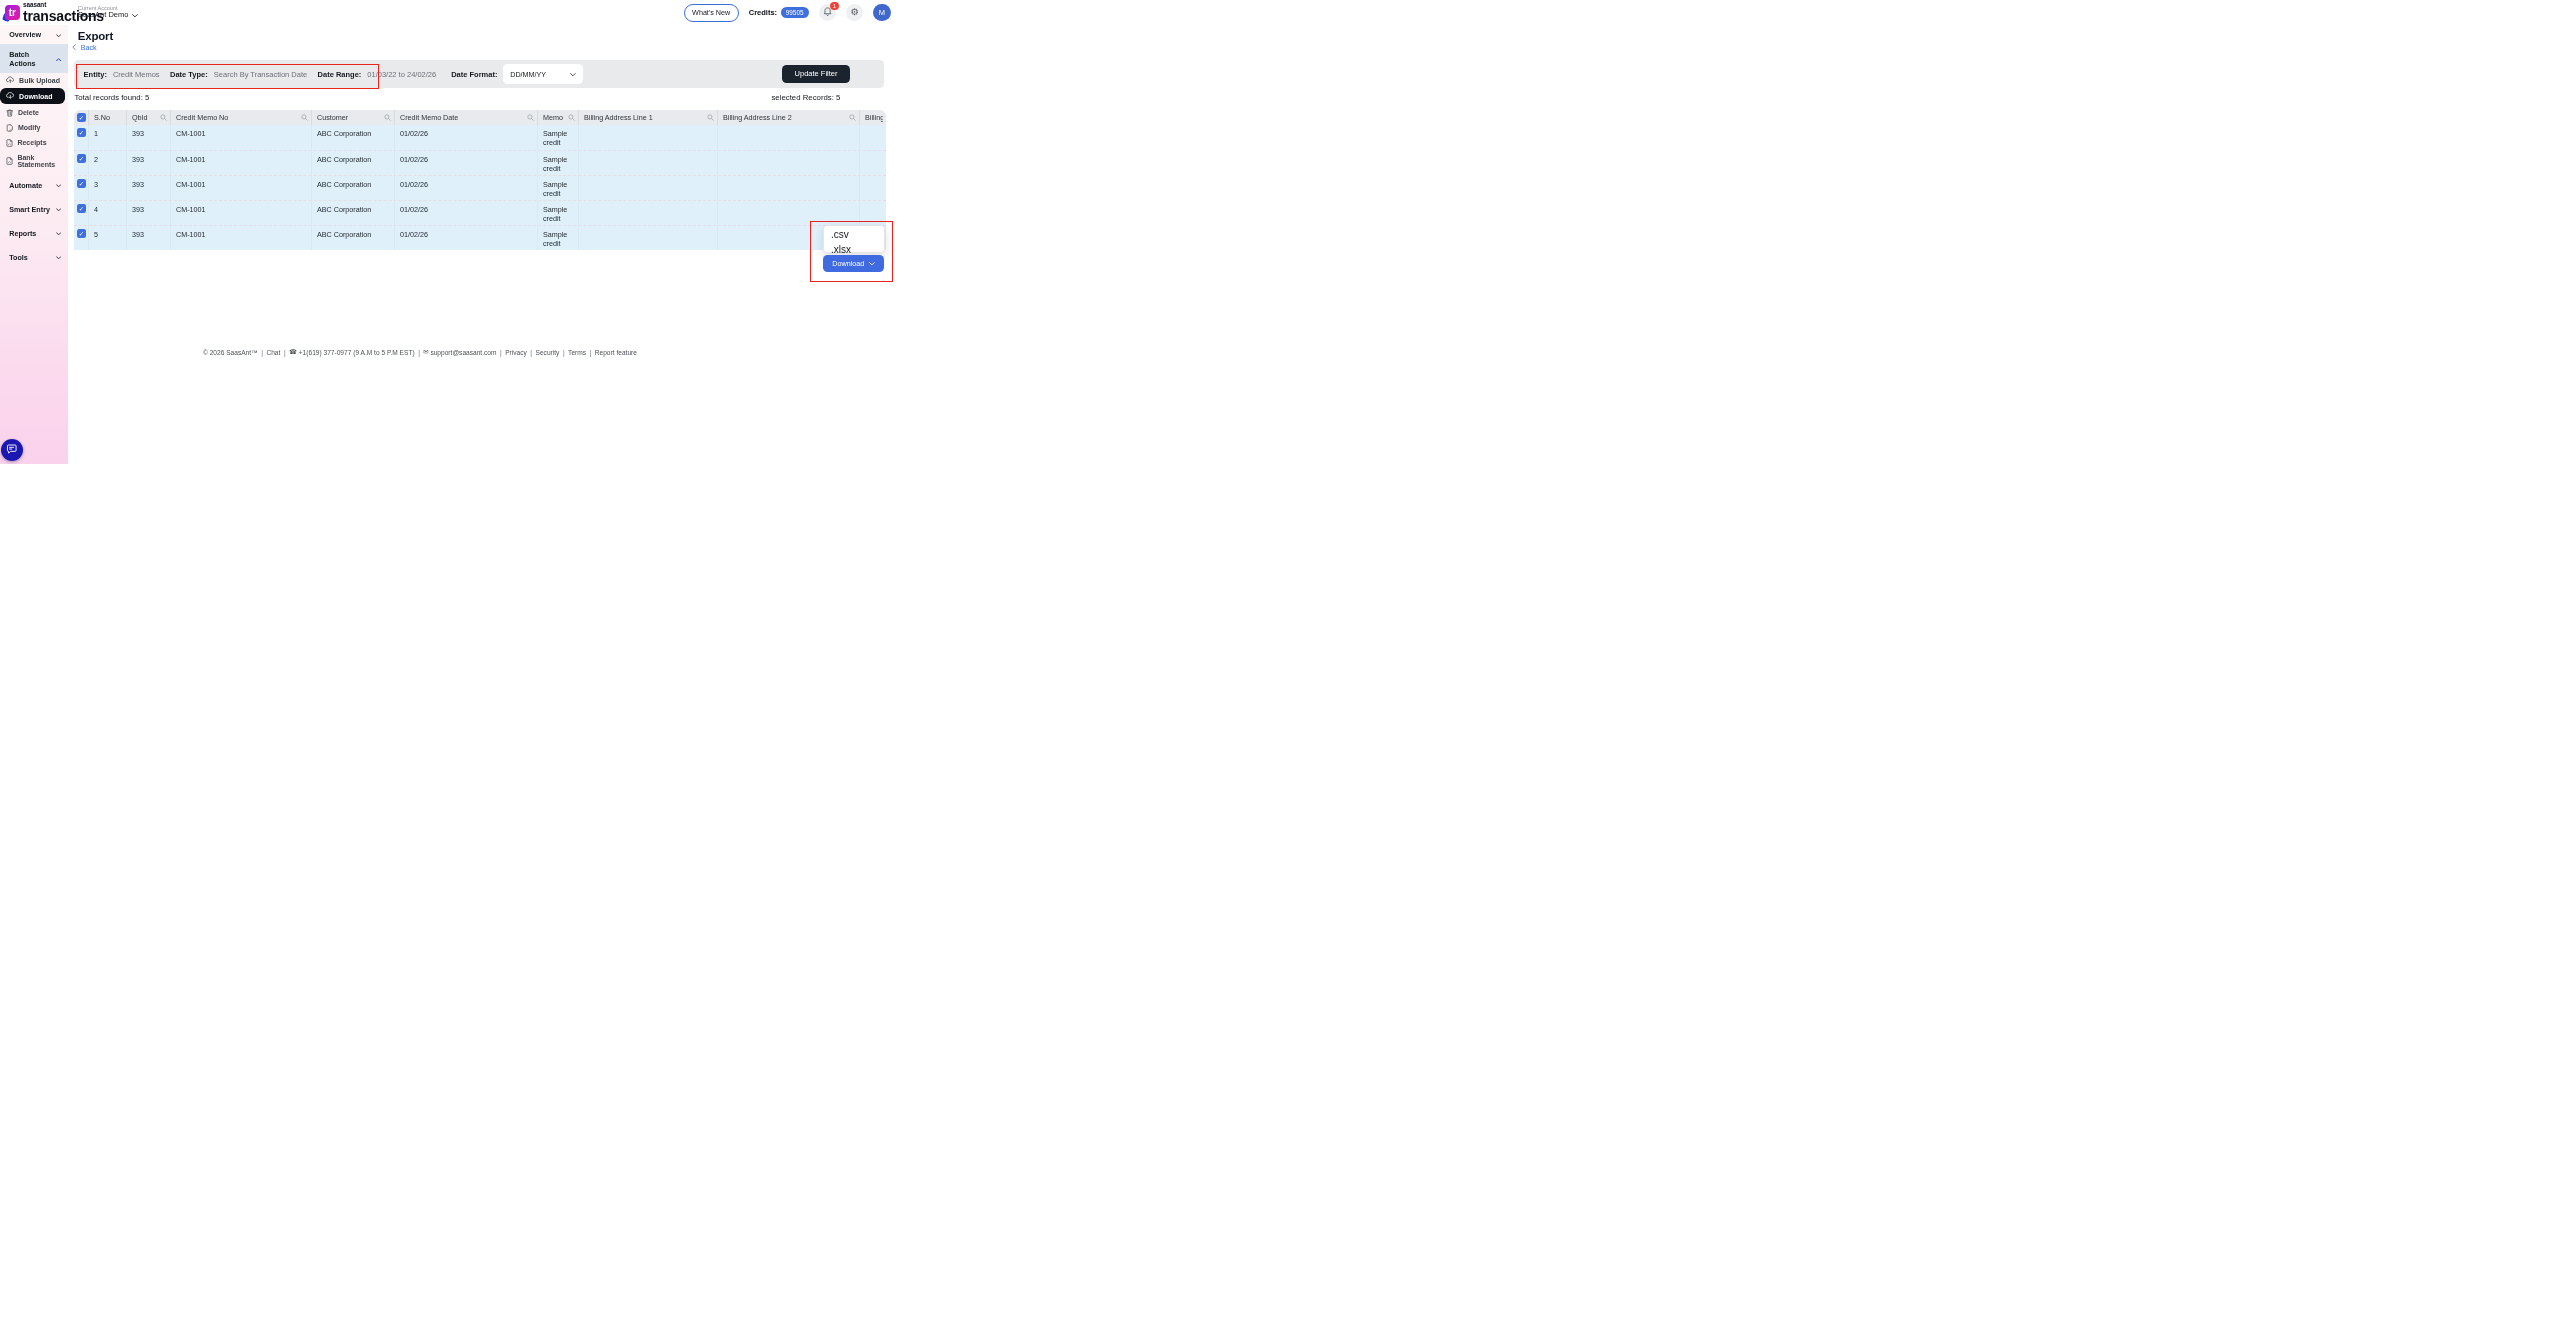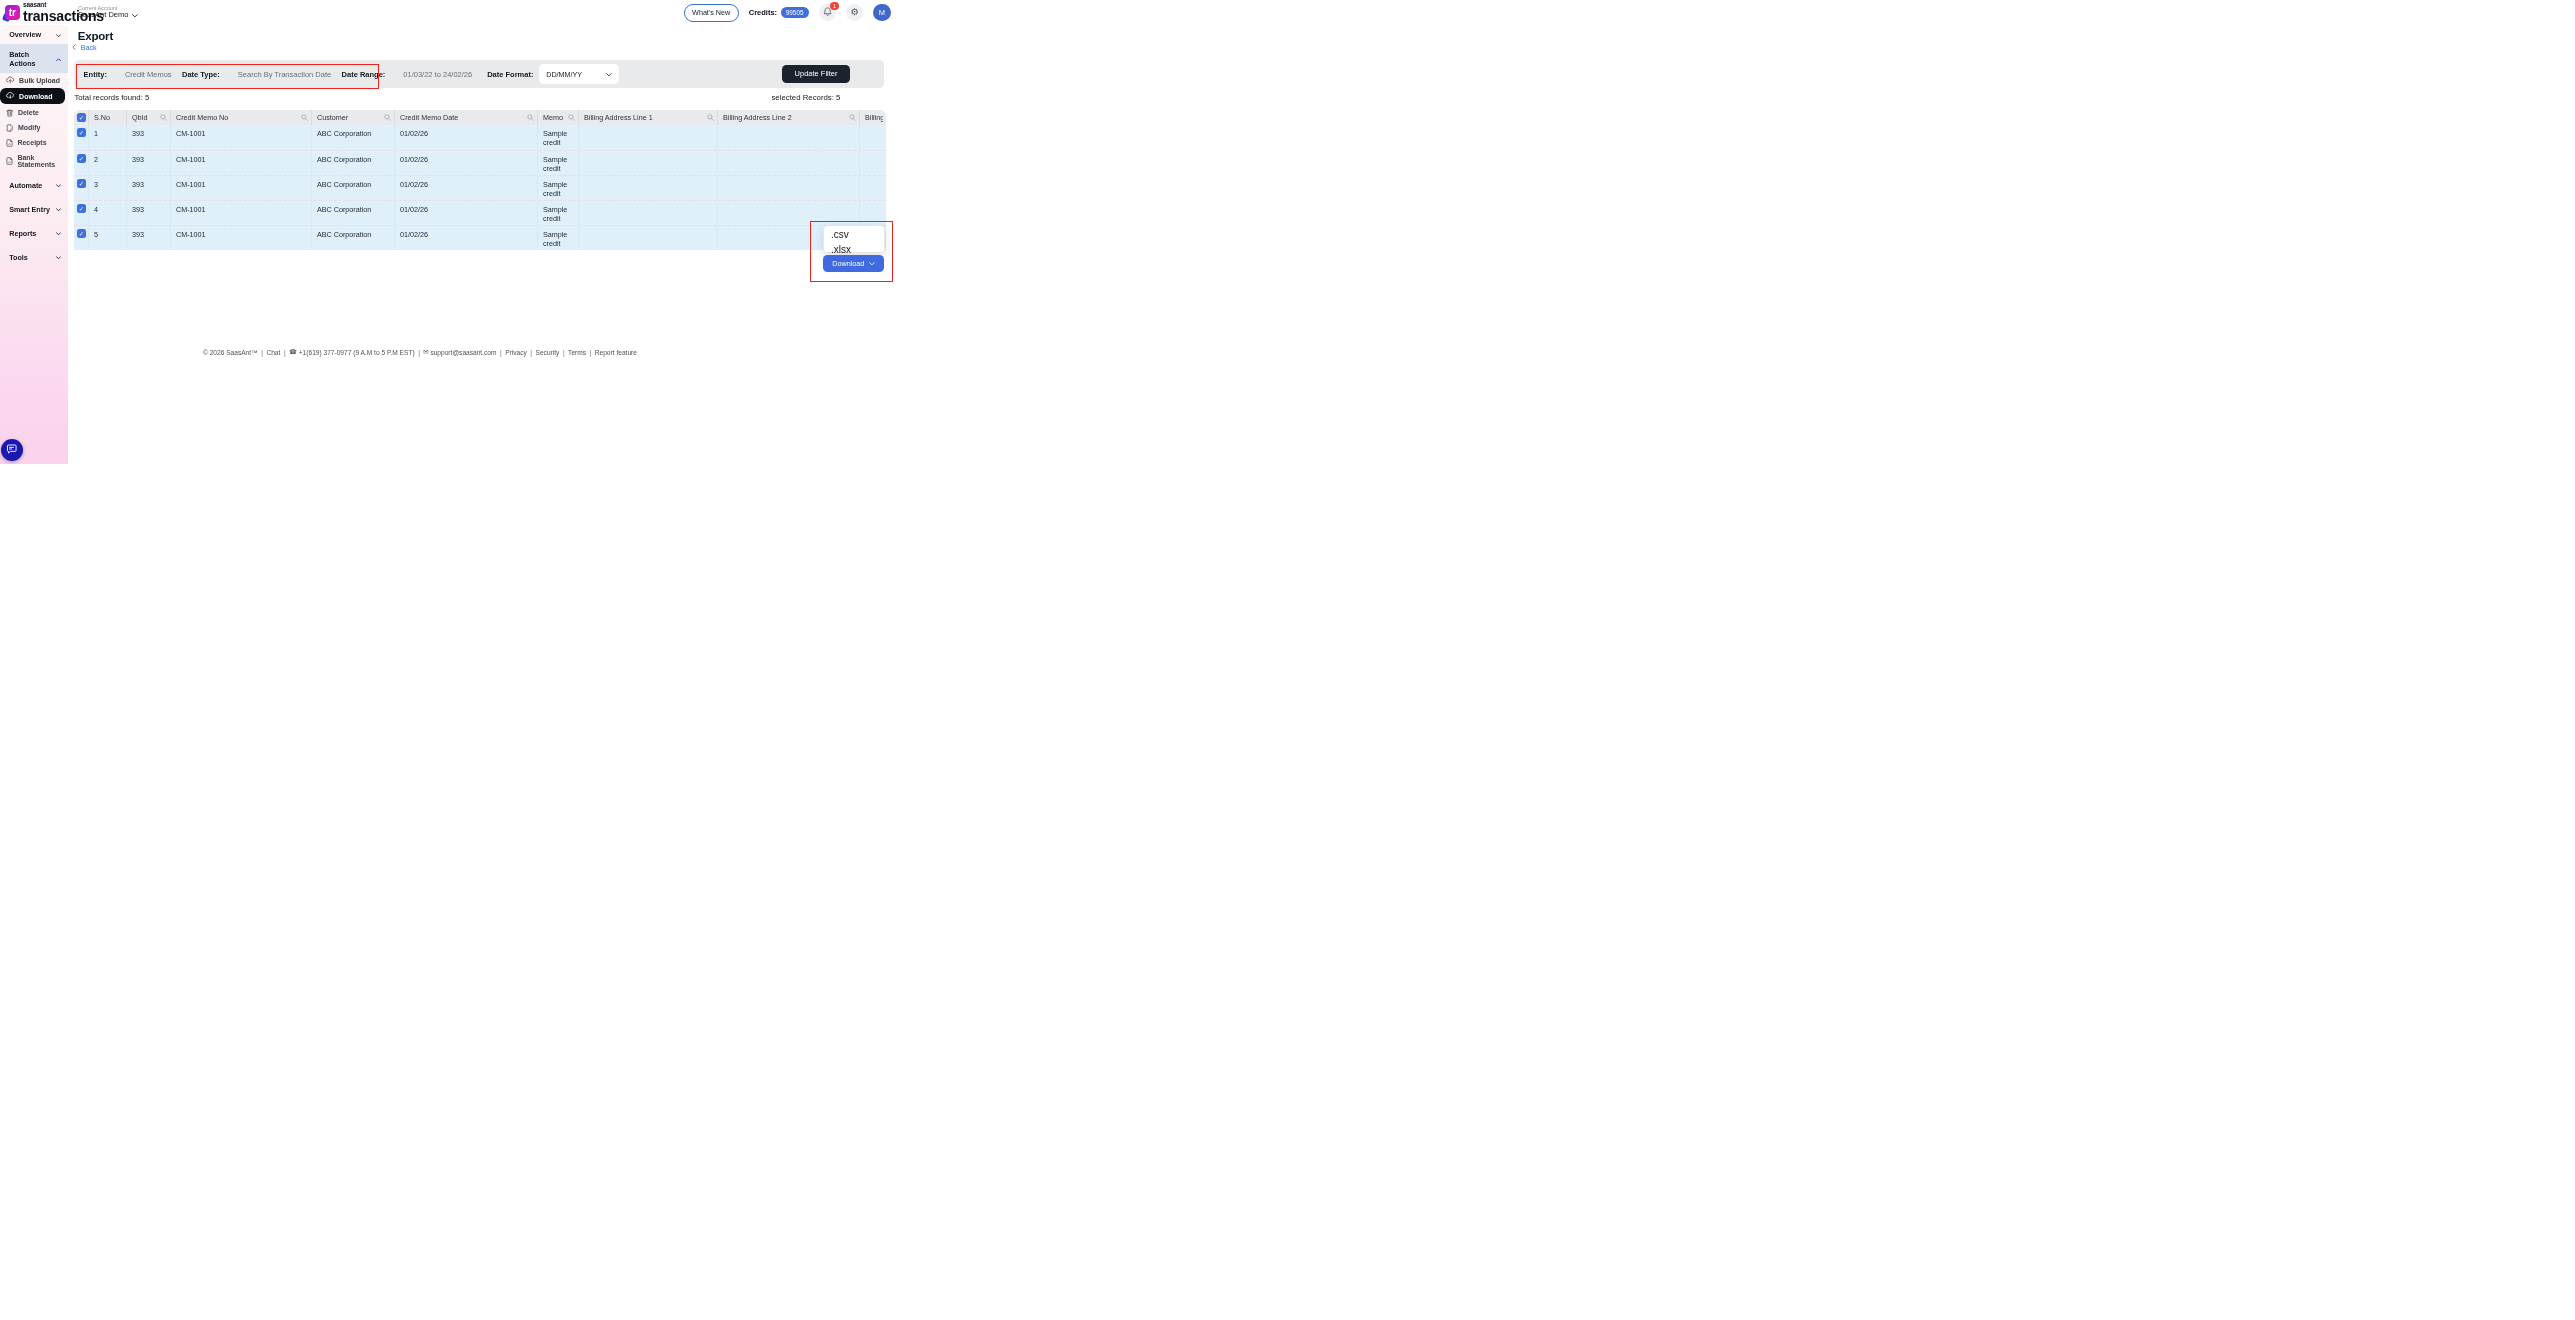--- a/index.html
+++ b/index.html
@@ -37,21 +37,21 @@
   .side-sub.active { background:#0d1117; color:#fff; border-radius:5.8px; margin:1.2px 2.9px 1.2px 0; padding:4px 3.5px 4px 5.8px; }
   .side-gap { height:4.6px; }
   .chat-fab { position:absolute; left:0.6px; bottom:3.5px; width:22px; height:22px; border-radius:50%; background:#1a18b0; display:flex; align-items:center; justify-content:center; cursor:pointer; box-shadow:0 1.2px 3.5px rgba(30,20,120,.35); }
 
   
   .main { position:absolute; left:68px; top:25px; right:0; bottom:0; background:#fff; }
   .page-title { position:absolute; left:9.8px; top:5.2px; font-size:11.5px; font-weight:bold; letter-spacing:-0.2px; color:#121a26; }
   .back-link { position:absolute; left:3.5px; top:18px; display:flex; align-items:center; gap:5.2px; font-size:7.2px; color:#3b6fd4; cursor:pointer; }
 
   .filter-bar { position:absolute; left:6.4px; top:35px; width:810px; height:28px; background:#e9eaec; border-radius:4.6px; display:flex; align-items:center; padding:0 9.2px 0 9.2px; }
-  .f-group { display:flex; align-items:center; gap:18px; white-space:nowrap; }
+  .f-group { display:flex; align-items:center; gap:6px; white-space:nowrap; }
   .f-label { font-size:7.5px; font-weight:bold; color:#15191e; }
   .f-value { font-size:7.5px; color:#6b7077; }
   .mr18 { margin-right:10.4px; } .mr24 { margin-right:15px; }
   .date-format-select { display:flex; align-items:center; justify-content:space-between; width:80px; height:19.6px; background:#fff; border-radius:4.6px; margin-left:5.8px; padding:0 7px; font-size:7.2px; color:#15191e; cursor:pointer; }
   .update-filter { margin-left:auto; margin-right:25px; background:#1a232e; color:#fff; border:none; border-radius:4.6px; height:17.3px; padding:0 12.7px; font-size:7.5px; font-family:inherit; cursor:pointer; }
 
   .records-row { position:absolute; left:6.4px; top:68px; width:810px; display:flex; }
   .total-records { font-size:7.8px; color:#15191e; }
   .selected-records { margin-left:auto; margin-right:44px; font-size:7.8px; color:#15191e; }
 

